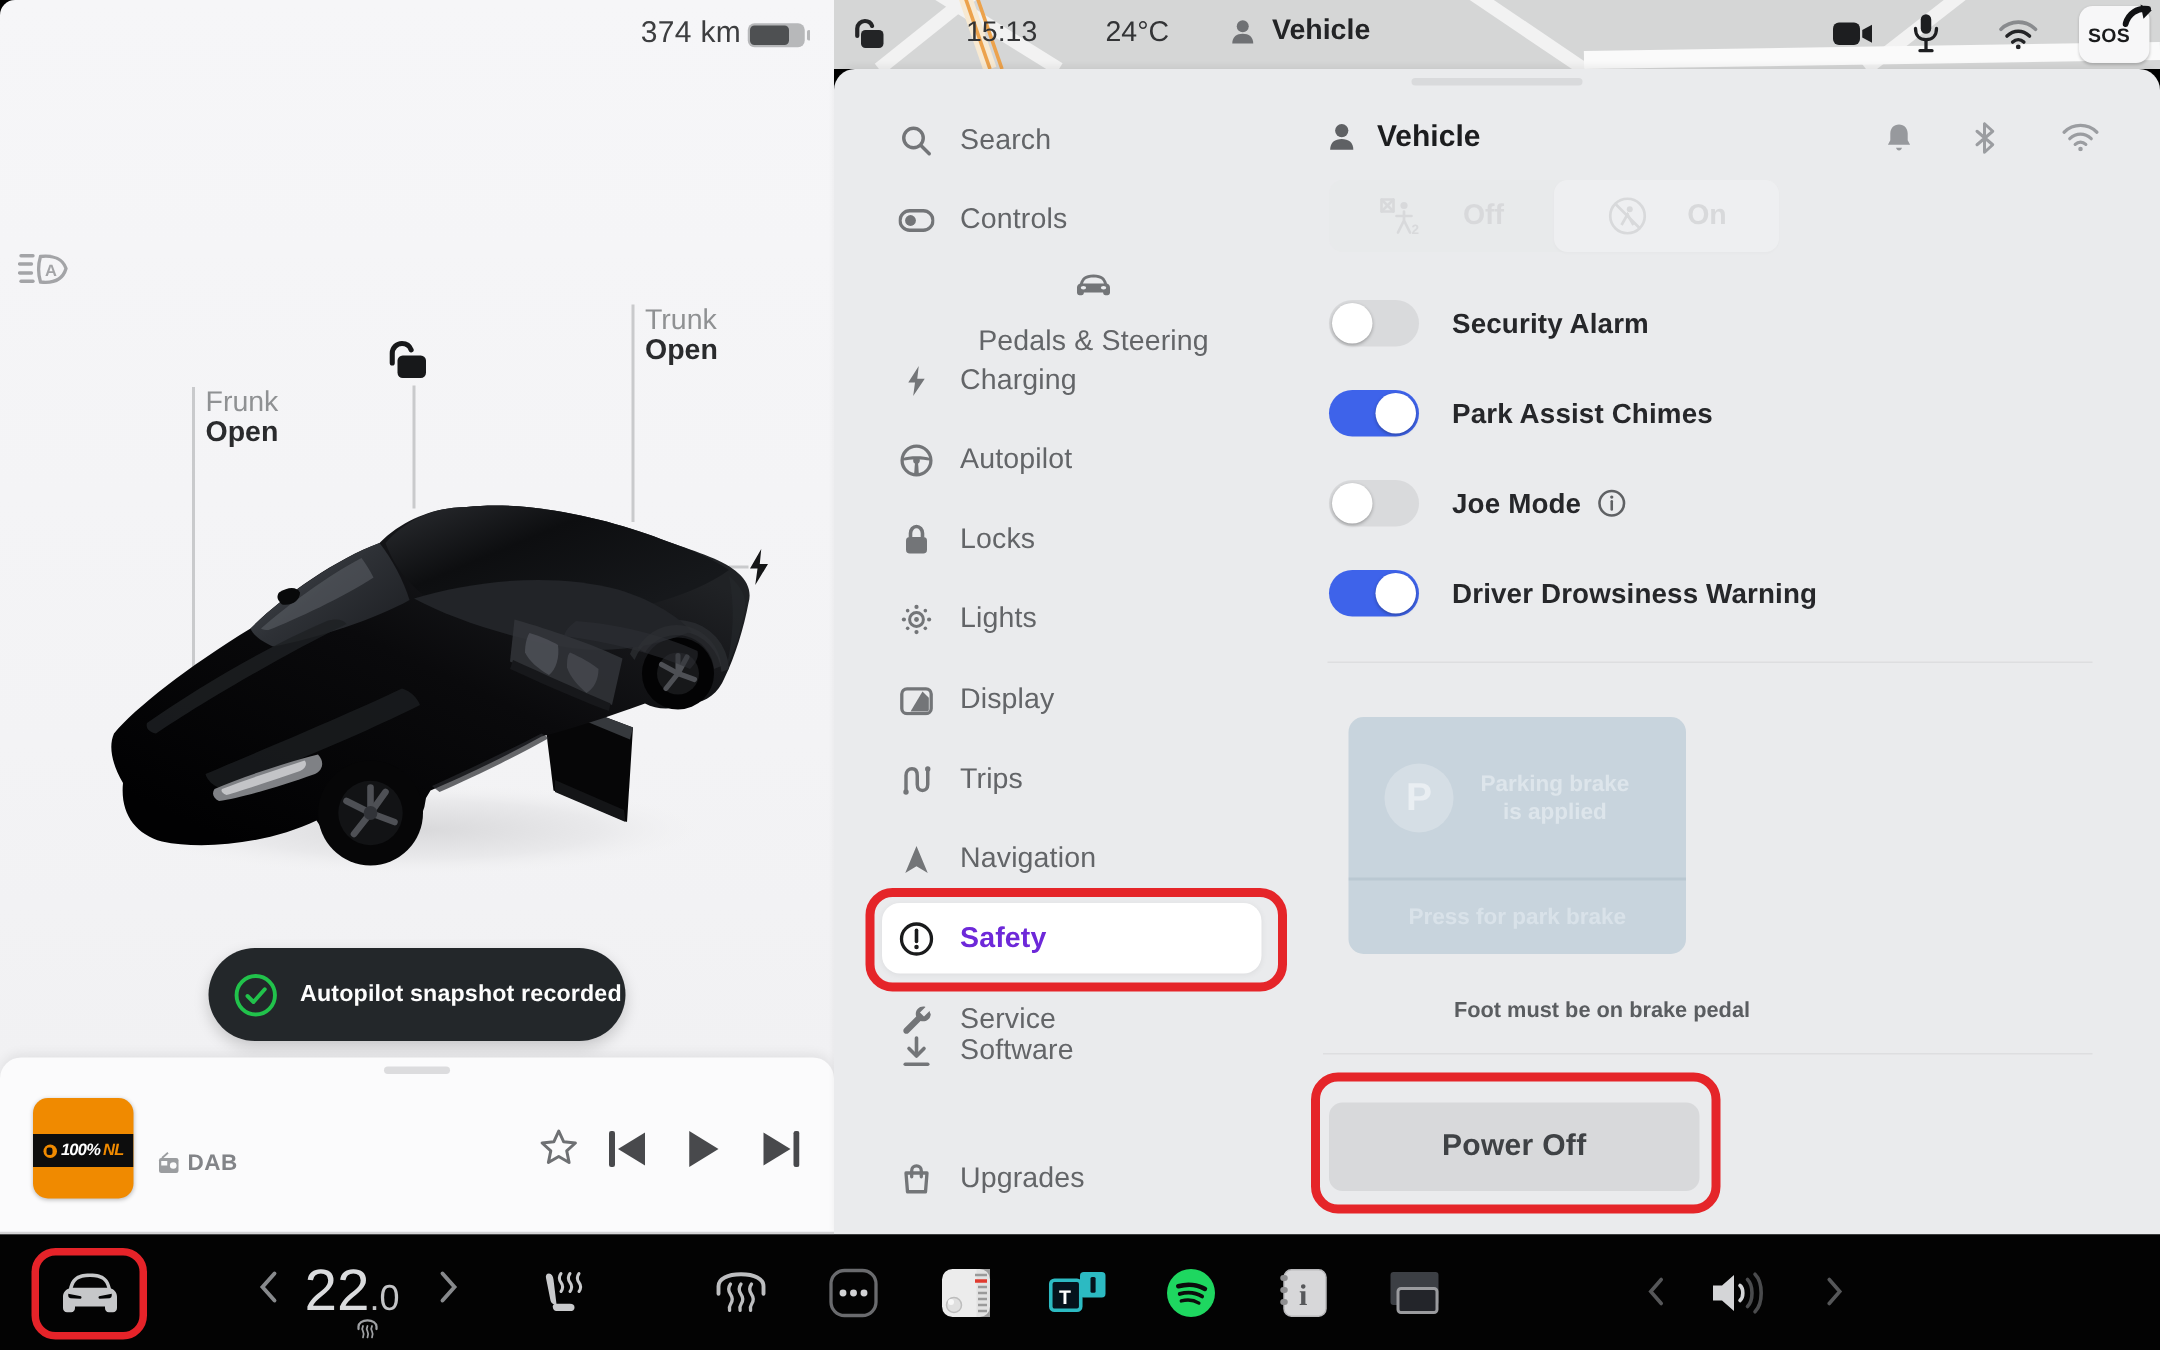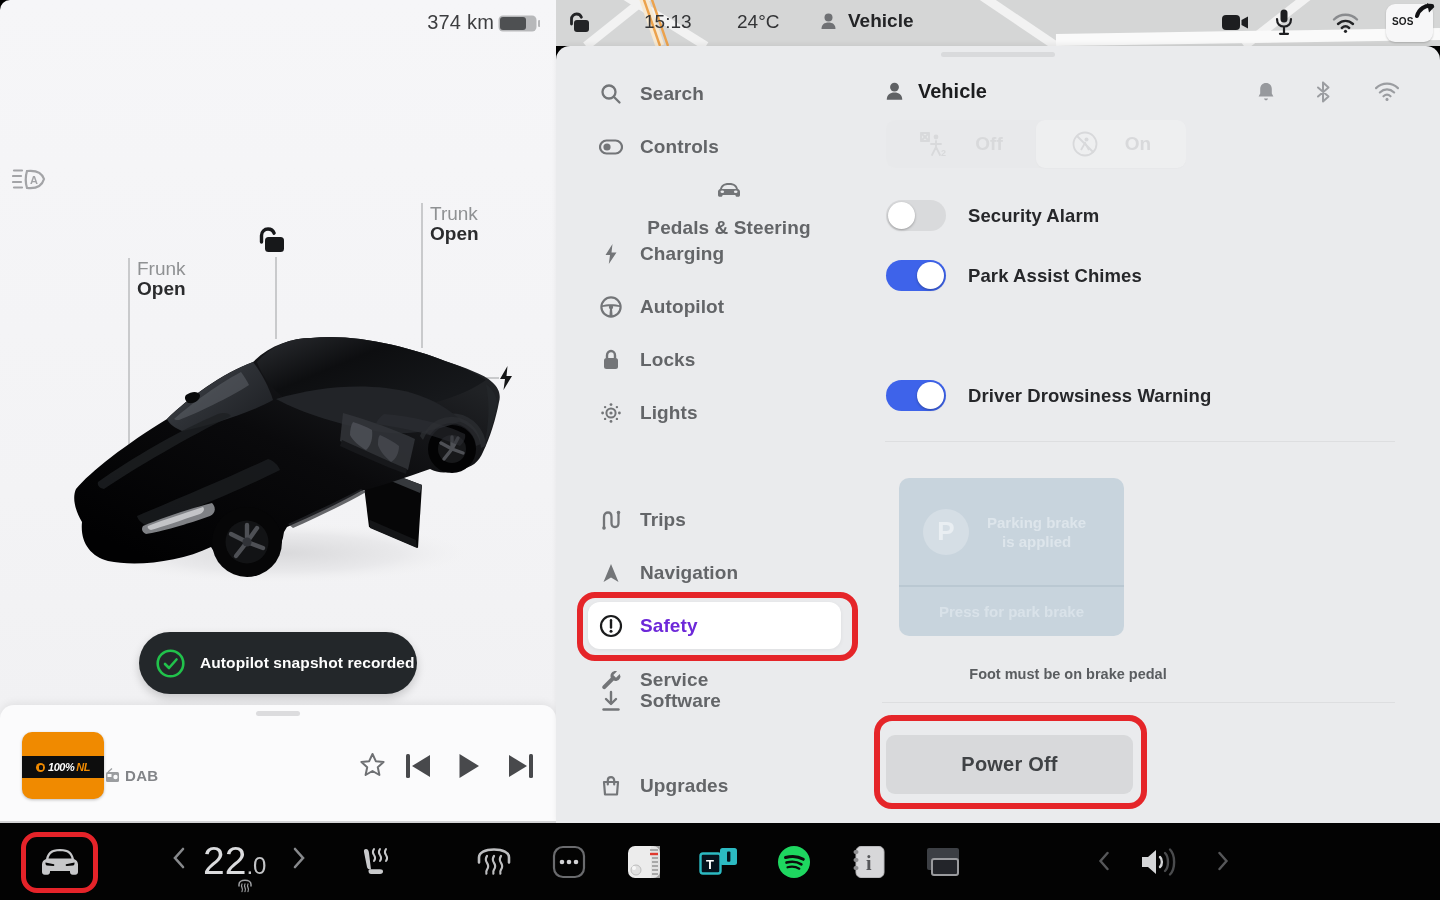--- a/index.html
+++ b/index.html
@@ -21,21 +21,21 @@
   #charge-bolt-icon { left:497px; top:365px; }
 
   
   #toast { position:absolute; left:139px; top:632px; width:278px; height:62px; background:#23272a; border-radius:31px; display:flex; align-items:center; padding-left:17px; box-shadow:0 4px 10px rgba(0,0,0,.18); }
   #toast .check { flex:0 0 auto; }
   #toast .msg { color:#fdfdfd; font-size:15.5px; font-weight:700; margin-left:15px; letter-spacing:.1px; white-space:nowrap; }
 
   
   #media-card { position:absolute; left:0; top:705px; width:556px; height:118px; background:#fbfbfc; border-radius:14px 14px 0 0; box-shadow:0 -2px 8px rgba(0,0,0,.07); border-bottom:2px solid #d4d4d6; }
   #media-handle { left:256px; top:6px; width:44px; height:5px; border-radius:3px; background:#dcdcde; position:absolute; }
-  #album-art { left:22px; top:27px; width:82px; height:67px; border-radius:10px; background:#f08a00; position:absolute; overflow:hidden; box-shadow:0 1px 3px rgba(0,0,0,.25); }
+  #album-art { left:22px; top:27px; width:67px; height:67px; border-radius:10px; background:#f08a00; position:absolute; overflow:hidden; box-shadow:0 1px 3px rgba(0,0,0,.25); }
   #album-band { position:absolute; left:0; top:24px; width:100%; height:22px; background:#0d0d0d; display:flex; align-items:center; justify-content:center; gap:2px; }
   #album-band .logo-dot { width:9px; height:9px; border-radius:50%; background:#f08a00; display:inline-block; position:relative; margin-right:1px; }
   #album-band .logo-dot::after{ content:""; position:absolute; left:2.5px; top:2px; width:4px; height:5px; background:#0d0d0d; border-radius:1.5px; }
   #album-band .t100 { color:#fff; font-weight:800; font-style:italic; font-size:11px; letter-spacing:-0.5px; }
   #album-band .tnl { color:#f08a00; font-weight:800; font-style:italic; font-size:11px; letter-spacing:-0.5px; }
   #dab-row { position:absolute; left:105px; top:62px; display:flex; align-items:center; gap:5px; }
   #dab-label { font-size:15px; font-weight:600; color:#828488; letter-spacing:.3px; }
   .transport { position:absolute; top:46px; }
 
   
@@ -43,29 +43,29 @@
   #status-bar { left:556px; top:0; width:884px; height:46px; display:flex; align-items:center; }
   #status-lock { position:absolute; left:12px; top:12px; }
   #status-time { position:absolute; left:88px; top:11px; font-size:19px; font-weight:500; color:#333436; }
   #status-temp { position:absolute; left:181px; top:11px; font-size:19px; font-weight:500; color:#333436; }
   #status-profile { position:absolute; left:263px; top:10px; display:flex; align-items:center; gap:10px; }
   #status-profile .pname { font-size:19px; font-weight:700; color:#232426; }
   #cam-icon { position:absolute; left:666px; top:13px; }
   #mic-icon { position:absolute; left:719px; top:9px; }
   #wifi-icon-bar { position:absolute; left:776px; top:12px; }
   #sos-badge { position:absolute; left:830px; top:4px; width:47px; height:38px; background:#f7f7f8; border-radius:9px; box-shadow:0 1px 2px rgba(0,0,0,.2); }
-  #sos-badge .sos-t { position:absolute; left:6px; top:12px; font-size:10px; font-weight:800; color:#1a1b1c; letter-spacing:.2px; }
+  #sos-badge .sos-t { position:absolute; left:6px; top:12px; font-size:13px; font-weight:800; color:#1a1b1c; letter-spacing:.2px; }
 
   #sheet { left:556px; top:46px; width:884px; height:777px; background:#eaebed; border-radius:14px 14px 0 0; box-shadow:0 -2px 5px rgba(0,0,0,.06); overflow:hidden; }
   #sheet-handle { position:absolute; left:385px; top:6px; width:114px; height:5px; border-radius:3px; background:#d9dadc; }
 
   
   .side-item { position:absolute; left:43px; width:260px; height:40px; display:flex; align-items:center; gap:17px; }
   .side-item .ic { width:24px; display:flex; justify-content:center; flex:0 0 auto; }
-  .side-item .si-label { font-size:19px; font-weight:700; color:#636568; letter-spacing:.1px; }
+  .side-item .si-label { font-size:19px; font-weight:400; color:#636568; letter-spacing:.1px; }
   .side-item svg { flex:0 0 auto; }
   .side-item.selected { left:32px; width:253px; height:47px; background:#fff; border-radius:12px; box-shadow:0 1px 4px rgba(0,0,0,.06); padding-left:11px; gap:17px; }
   .side-item.selected .si-label { color:#6d28d9; font-weight:700; }
 
   .red-ring { position:absolute; border:6.5px solid #e52529; border-radius:18px; pointer-events:none; }
   #safety-ring { left:21px; top:546px; width:281px; height:69px; }
 
   
   #content-header { position:absolute; left:328px; top:34px; display:flex; align-items:center; gap:13px; }
   #content-header .ch-title { font-size:20px; font-weight:700; color:#1c1d1f; }
@@ -429,20 +429,30 @@
             <circle cx="19.4" cy="11" r="1.4"></circle>
             <circle cx="5.1" cy="5.1" r="1.2"></circle>
             <circle cx="16.9" cy="5.1" r="1.2"></circle>
             <circle cx="5.1" cy="16.9" r="1.2"></circle>
             <circle cx="16.9" cy="16.9" r="1.2"></circle>
           </g>
         </svg>
       </span>
     <span class="si-label">Lights</span>
   </div>
+  <div class="side-item" style="top:401px;">
+    <span class="ic">
+        <svg width="22" height="19" viewBox="0 0 22 19">
+          <rect x="1.2" y="1.2" width="19.6" height="16.6" rx="3.5" fill="none" stroke="#737578" stroke-width="2.2"></rect>
+          <path d="M14.5 3 L19 7.5 L19 3 Z M7 16 L19 16 L19 9.5 L13 3 L3 16 Z" fill="#737578" opacity="0"></path>
+          <path d="M15 3 L19.2 7.2 L19.2 15 C19.2 16 18.6 16.4 17.8 16.4 L7 16.4 Z" fill="#737578"></path>
+        </svg>
+      </span>
+    <span class="si-label">Display</span>
+  </div>
   <div class="side-item" style="top:454px;">
     <span class="ic">
         <svg width="22" height="22" viewBox="0 0 22 22">
           <path d="M4 19 L4 8 C4 5 6 3.5 8 3.5 C10 3.5 11.5 5 11.5 8 L11.5 14 C11.5 16.5 13 18 15 18 C17 18 18.5 16.5 18.5 14 L18.5 4" fill="none" stroke="#737578" stroke-width="2.3" stroke-linecap="round"></path>
           <circle cx="4" cy="19" r="1.8" fill="#737578"></circle>
           <circle cx="18.5" cy="3.6" r="1.8" fill="#737578"></circle>
         </svg>
       </span>
     <span class="si-label">Trips</span>
   </div>
@@ -545,20 +555,33 @@
     <div class="toggle on">
         <div class="knob"></div>
       </div>
     <span class="t-label">Park Assist Chimes</span>
   </div>
   <div class="toggle-row" style="top:154px;">
     <div class="toggle off">
         <div class="knob"></div>
       </div>
     <span class="t-label">Security Alarm</span>
+  </div>
+  <div class="toggle-row" style="top:274px;">
+    <div class="toggle off">
+        <div class="knob"></div>
+      </div>
+    <span class="t-label">
+        <span>Joe Mode</span>
+      <svg width="19" height="19" viewBox="0 0 19 19">
+          <circle cx="9.5" cy="9.5" r="8.2" fill="none" stroke="#5f6164" stroke-width="1.7"></circle>
+          <line x1="9.5" y1="8.2" x2="9.5" y2="13.6" stroke="#5f6164" stroke-width="1.7" stroke-linecap="round"></line>
+          <circle cx="9.5" cy="5.4" r="1.1" fill="#5f6164"></circle>
+        </svg>
+    </span>
   </div>
   <div class="toggle-row" style="top:334px;">
     <div class="toggle on">
         <div class="knob"></div>
       </div>
     <span class="t-label">Driver Drowsiness Warning</span>
   </div>
 
   <div class="divider" style="left:329px; top:395px; width:510px;"></div>
 

